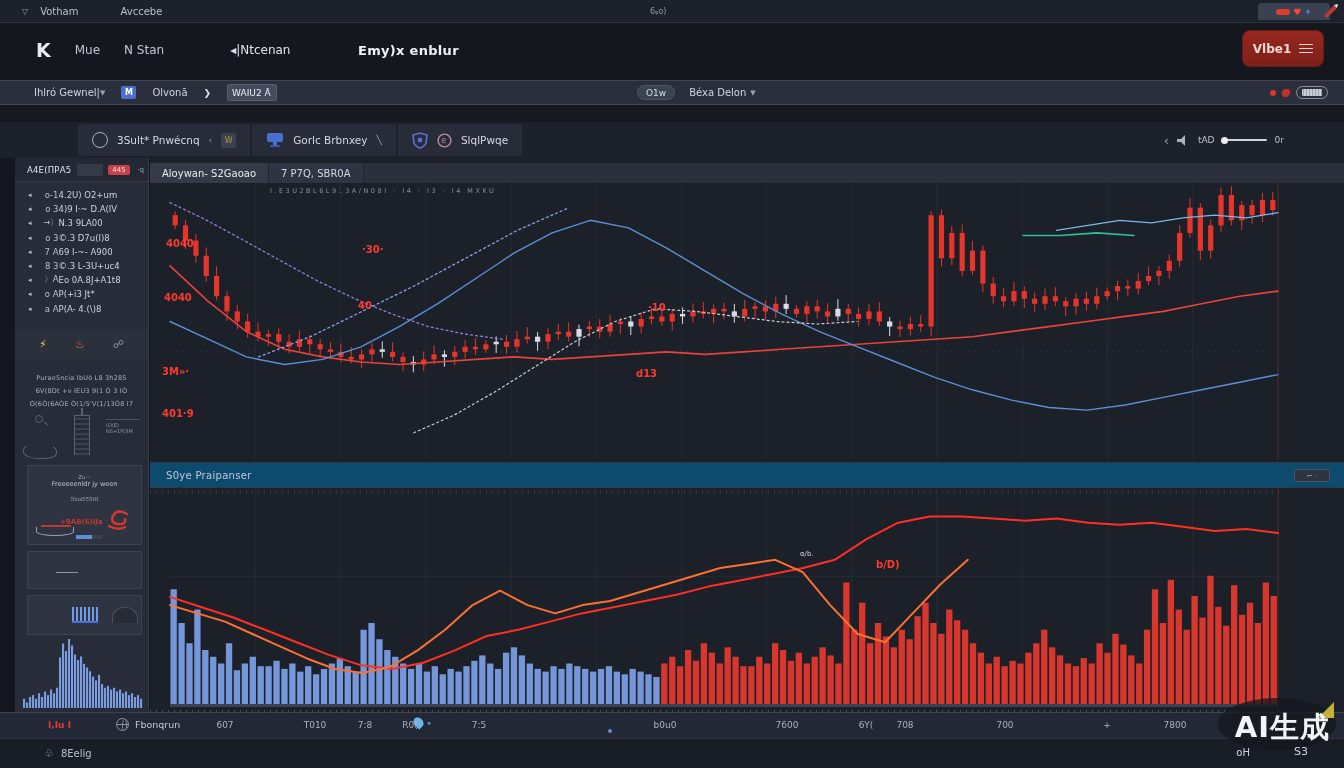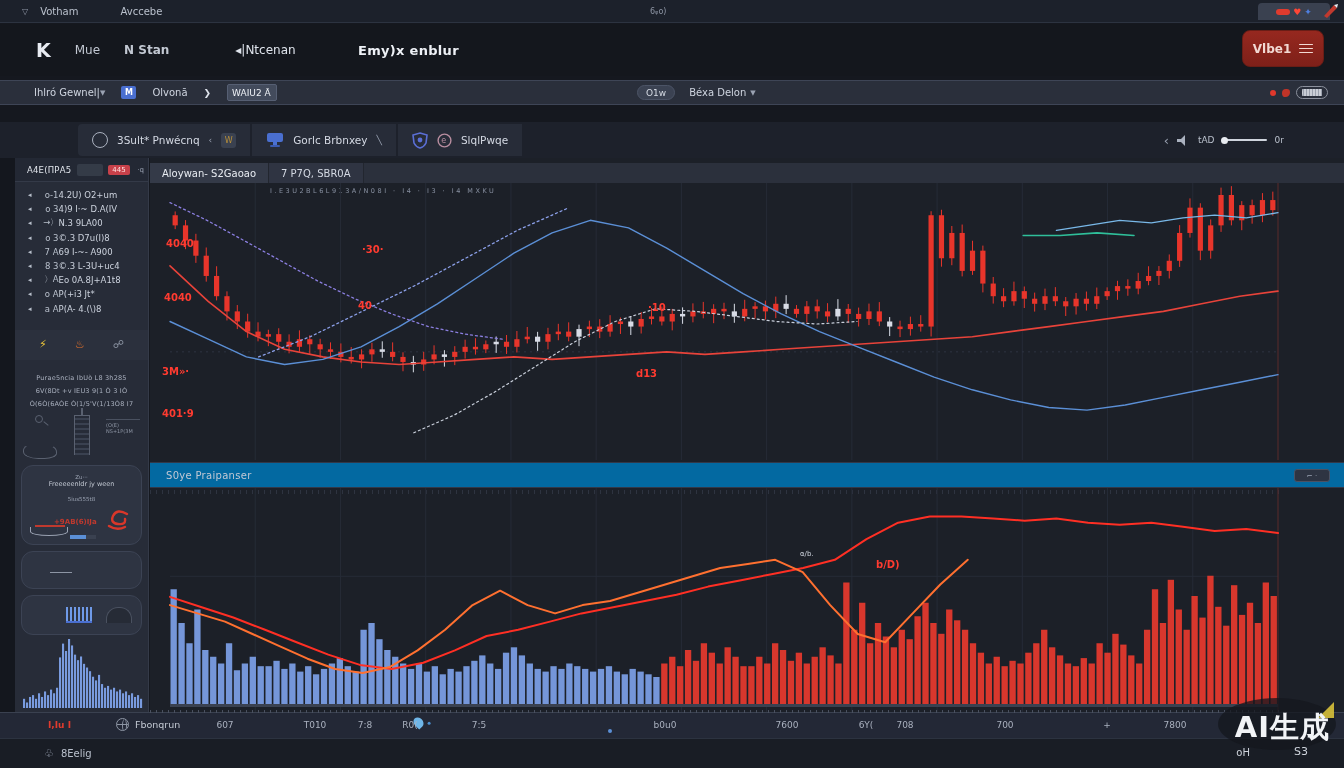--- a/index.html
+++ b/index.html
@@ -17,21 +17,21 @@
   .tray .dot { width:14px; height:6px; border-radius:3px; background:#e03b2e; }
   .tray .heart { color:#ff4636; font-size:9px; }
   .tray .blue { color:#4f7fe0; font-size:9px; font-weight:bold; }
   .pen { position:absolute; right:6px; top:4px; width:16px; height:14px; }
   .pen svg { display:block; }
 
   
   .header { position:absolute; top:24px; left:0; width:1344px; height:52px; background:#14171d; display:flex; align-items:center; }
   .logo { margin-left:36px; font-size:19px; font-weight:bold; color:#e8ecf2; }
   .nav { font-size:12px; color:#c2c8d2; margin-left:24px; }
-  .nav.b { font-weight:bold; }
+  .nav.b { font-weight:normal; }
   .nav-arrow { margin-left:66px; font-size:12px; color:#dfe4ec; }
   .header-title { position:absolute; left:358px; font-size:13px; font-weight:bold; color:#eef1f6; letter-spacing:.3px; }
   .cta { position:absolute; right:20px; top:6px; width:82px; height:37px; background:linear-gradient(#96281f,#7e2019); border-radius:8px; border:1px solid #6a1d16; color:#f2d9d3; font-size:12px; font-weight:bold; display:flex; align-items:center; justify-content:center; gap:8px; cursor:pointer; }
   .burger { width:14px; height:10px; position:relative; }
   .burger i { position:absolute; left:0; width:14px; height:1.6px; background:#f2d9d3; border-radius:1px; }
   .burger i:nth-child(1){top:0} .burger i:nth-child(2){top:4px} .burger i:nth-child(3){top:8px}
 
   
   .toolbar { position:absolute; top:80px; left:0; width:1344px; height:25px; background:#2a2f3b; border-top:1px solid #3e4556; border-bottom:1px solid #3e4556; display:flex; align-items:center; font-size:10px; color:#cfd5e0; }
   .tb-item { margin-left:16px; display:flex; align-items:center; }
@@ -73,21 +73,21 @@
   .icon-row { margin-top:14px; height:30px; background:#2b303d; display:flex; align-items:center; justify-content:space-around; padding:0 10px; }
   .icon-row span { font-size:11px; }
   .sb-info { margin-top:12px; padding:0 10px; font-size:6.5px; line-height:13px; color:#aab1bf; text-align:center; letter-spacing:.2px; }
   .sb-illus { position:relative; height:46px; margin:2px 6px 0 6px; }
   .tower { position:absolute; left:50%; top:2px; transform:translateX(-50%); width:16px; height:40px; border:1px solid #5a6170; border-bottom:none; background:repeating-linear-gradient(0deg,#3a4150 0 2px,transparent 2px 5px); }
   .tower:before { content:""; position:absolute; left:6px; top:-8px; width:2px; height:8px; background:#5a6170; }
   .handshake { position:absolute; left:2px; bottom:0; width:34px; height:16px; border:1px solid #5a6170; border-radius:50% 60% 40% 50%; border-top-color:transparent; }
   .magnifier { position:absolute; left:14px; top:2px; width:8px; height:8px; border:1px solid #5a6170; border-radius:50%; }
   .magnifier:after { content:""; position:absolute; left:7px; top:7px; width:6px; height:1px; background:#5a6170; transform:rotate(40deg); }
   .sb-textbox { position:absolute; right:2px; top:6px; width:34px; font-size:5px; color:#8d95a4; line-height:6px; border-top:1px solid #4a5160; padding-top:2px; }
-  .sb-card { margin:6px 6px 0 6px; background:#2e3442; border:1px solid #3c4354; border-radius:12px; position:relative; }
+  .sb-card { margin:6px 6px 0 12px; background:#2e3442; border:1px solid #3c4354; border-radius:1px; position:relative; }
   .card1 { height:80px; }
   .card1 .tl { font-size:5.5px; color:#9aa2b2; text-align:center; margin-top:8px; }
   .card1 .tl2 { font-size:6.5px; color:#c2c8d2; text-align:center; }
   .card1 .redlabel { position:absolute; left:32px; bottom:18px; font-size:7px; color:#c0392e; font-weight:bold; }
   .squiggle { position:absolute; right:10px; bottom:14px; width:26px; height:22px; }
   .dish { position:absolute; left:8px; bottom:8px; width:38px; height:9px; border:1px solid #9aa2b2; border-top:none; border-radius:0 0 50% 50%; }
   .dish:before { content:""; position:absolute; left:4px; top:-2px; width:30px; height:2px; background:#c0392e; }
   .minibar { position:absolute; left:48px; bottom:5px; width:26px; height:4px; background:#3a4150; }
   .minibar:before { content:""; position:absolute; left:0; top:0; width:16px; height:4px; background:#5b8fd6; }
   .card2 { height:38px; }
@@ -96,21 +96,21 @@
   .barcode { margin-left:44px; width:26px; height:16px; background:repeating-linear-gradient(90deg,#6f9ae8 0 2px,#2e3442 2px 4px); border-bottom:2px solid #4a6fd0; }
   .arch { margin-left:14px; width:26px; height:16px; border:1.5px solid #4a5160; border-bottom:none; border-radius:12px 12px 0 0; background:#262b36; }
   .sb-hist { position:absolute; bottom:0; left:0; width:134px; height:76px; }
 
   
   .chart-wrap { position:absolute; top:158px; left:150px; width:1194px; height:554px; background:#1c2028; }
   .chart-tabs { position:absolute; top:5px; left:0; width:1194px; height:20px; background:#2b303c; display:flex; align-items:center; font-size:10px; }
   .c-tab { padding:0 12px; height:20px; display:flex; align-items:center; color:#e8ecf2; background:#343a48; border-right:1px solid #22262f; cursor:pointer; }
   .c-tab.t2 { background:#2f3442; color:#d4d9e3; }
   .pane-main { position:absolute; top:25px; left:0; width:1130px; height:277px; }
-  .pane-sub-hdr { position:absolute; top:304px; left:0; width:1194px; height:26px; background:#0369a1; border-top:1px solid #323848; border-bottom:1px solid #323848; display:flex; align-items:center; }
+  .pane-sub-hdr { position:absolute; top:304px; left:0; width:1194px; height:26px; background:#0c4a6e; border-top:1px solid #323848; border-bottom:1px solid #323848; display:flex; align-items:center; }
   .pane-sub-hdr .t { margin-left:16px; font-size:10px; color:#c2c8d4; letter-spacing:.3px; }
   .sub-pill { position:absolute; right:14px; top:6px; width:36px; height:13px; background:#2e3442; border:1px solid #4a5264; border-radius:3px; font-size:7px; color:#9aa2b2; display:flex; align-items:center; justify-content:center; gap:4px; cursor:pointer; }
   .pane-sub { position:absolute; top:330px; left:0; width:1130px; height:224px; }
   .r-gutter { position:absolute; top:25px; right:0; width:64px; height:529px; background:#171b23; border-left:1px solid #3d2a2a; }
   .axis-label { position:absolute; font-size:10px; font-weight:bold; color:#ff3b30; letter-spacing:.5px; }
   .info-line { position:absolute; top:4px; left:120px; font-size:6.5px; letter-spacing:2.5px; color:#9aa3b5; opacity:.85; }
   .anno { position:absolute; font-size:10px; font-weight:bold; color:#ff3b30; transform:translateY(-50%); }
   .anno.light { color:#cfd4de; font-weight:normal; font-size:7px; }
   svg.layer { position:absolute; top:0; left:0; }
   .tickstrip { position:absolute; left:0; width:1130px; height:4px; background:repeating-linear-gradient(90deg,#3a4150 0 1px,transparent 1px 6px); opacity:.6; }

